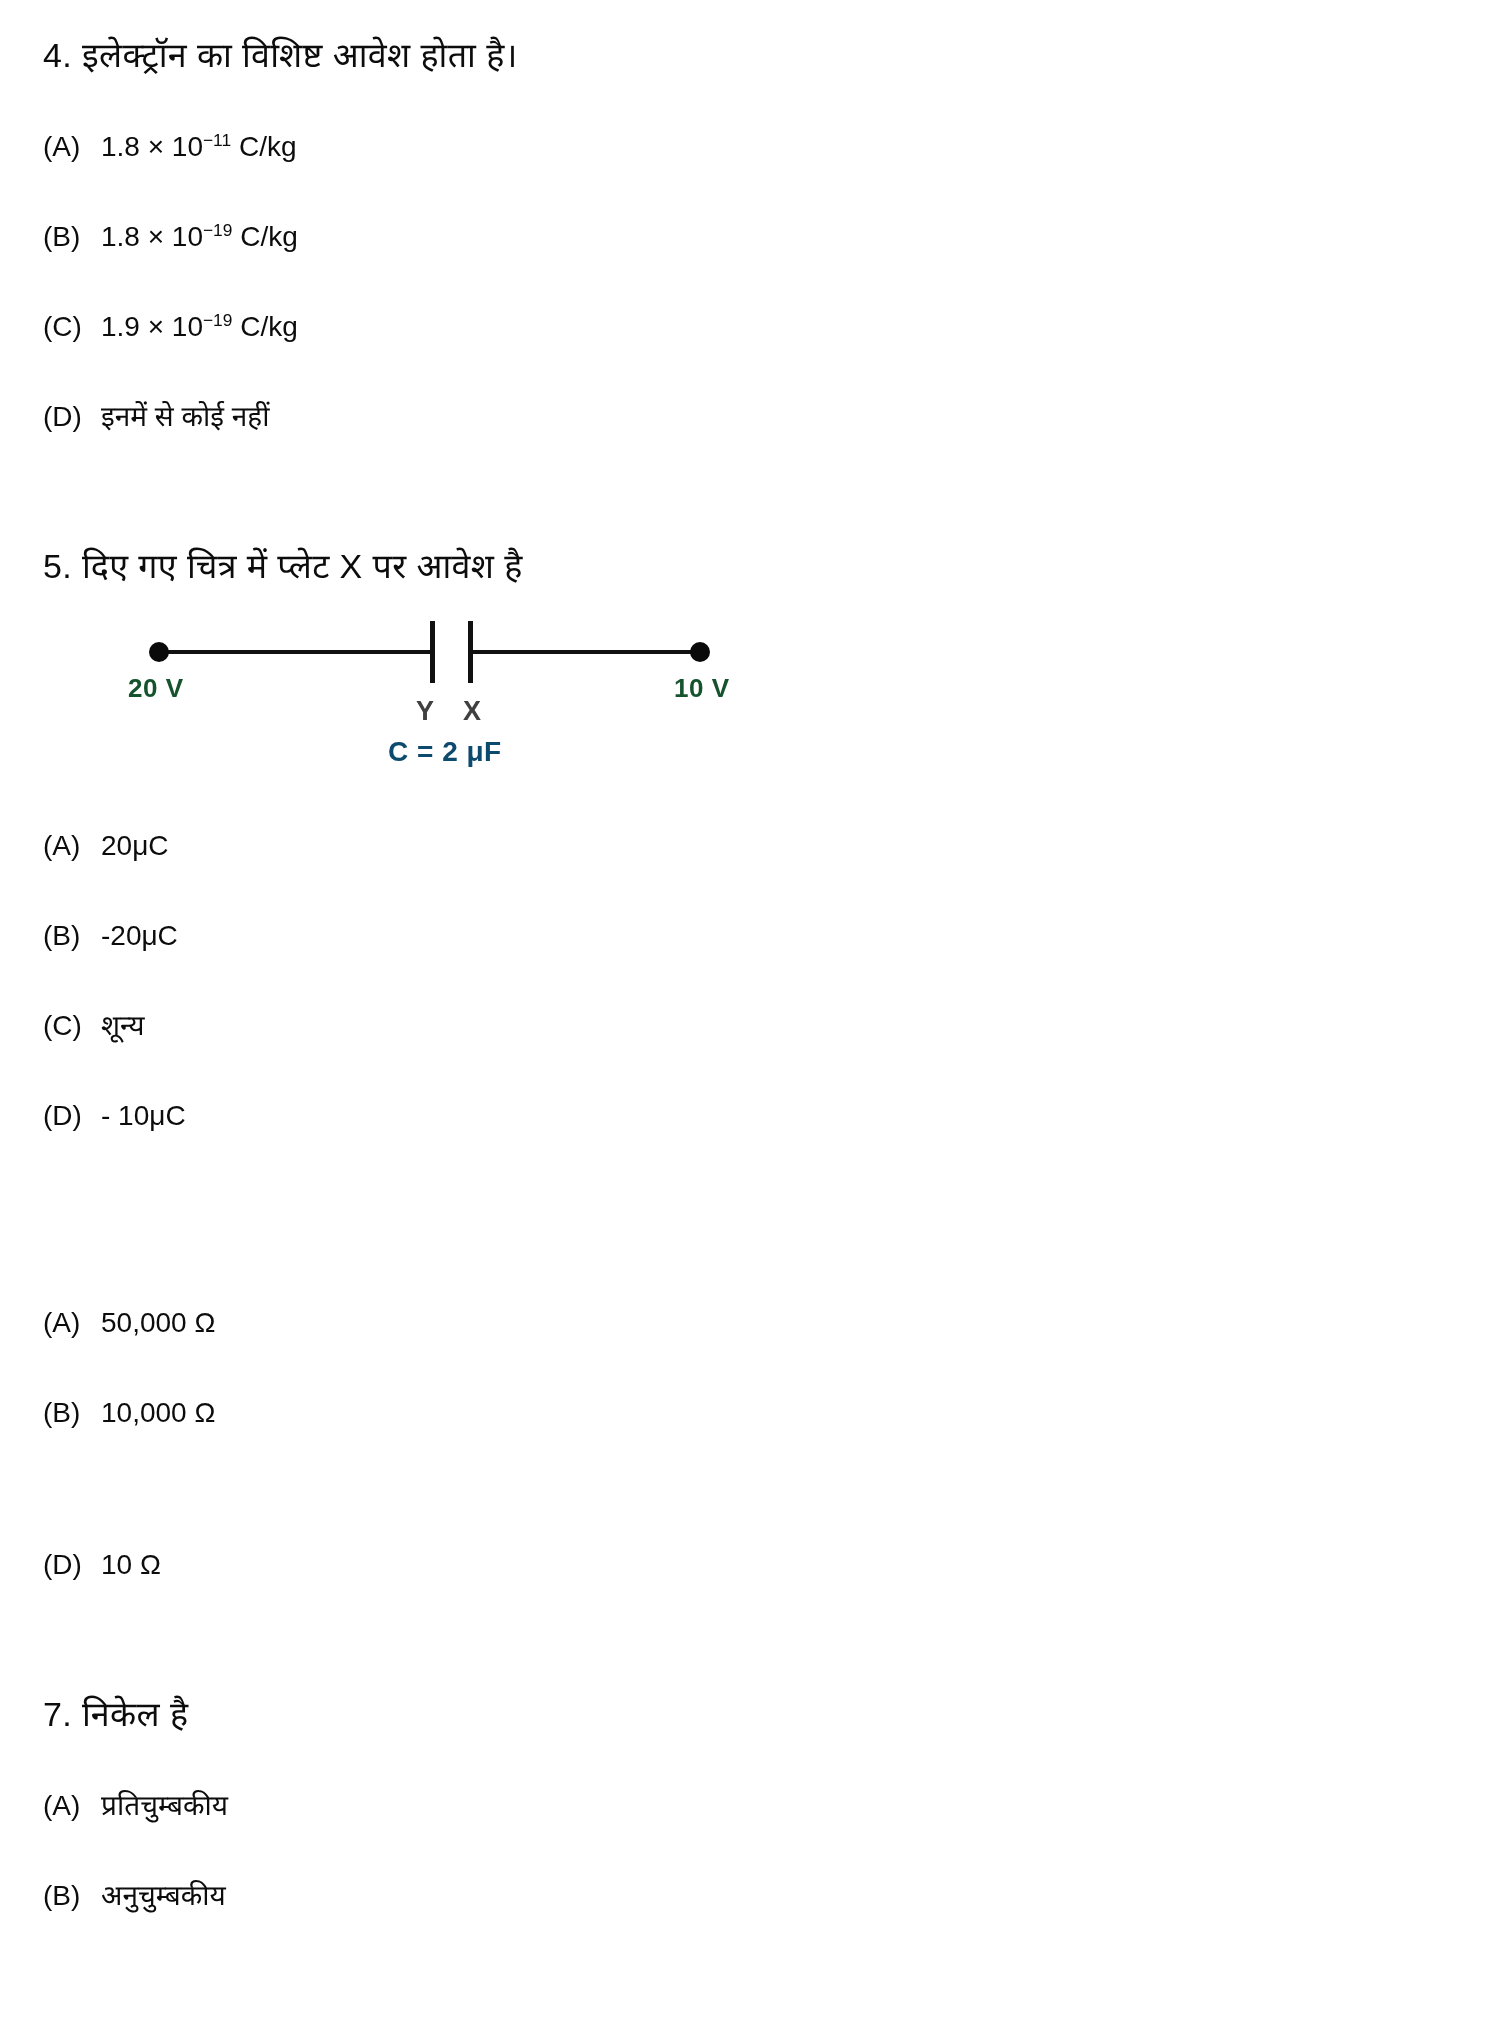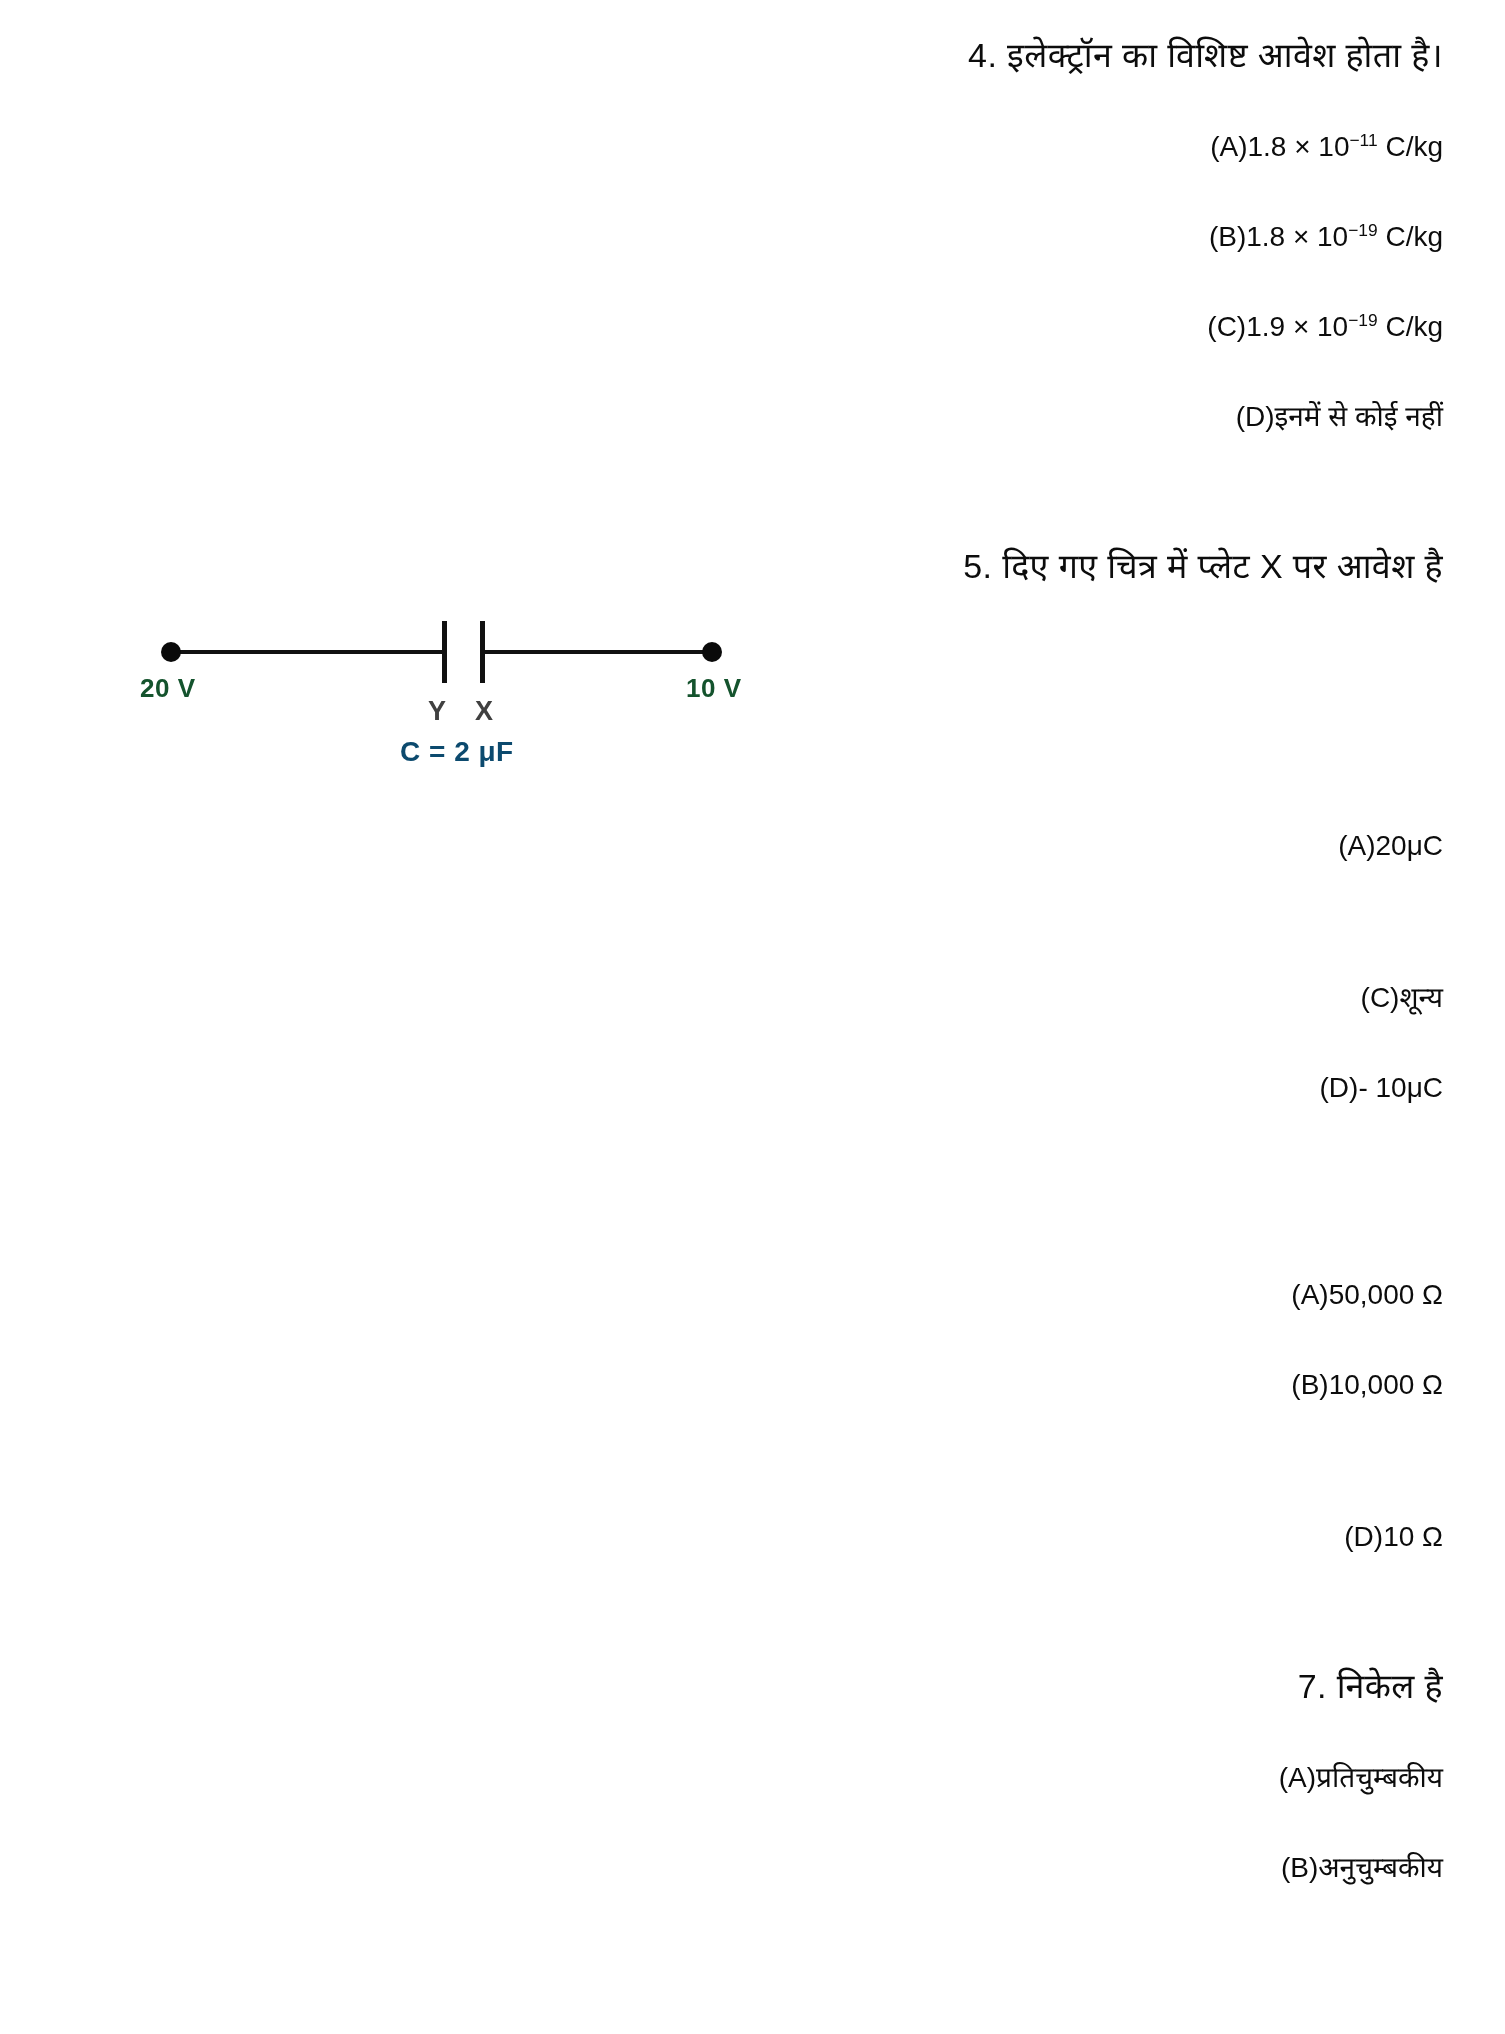--- a/index.html
+++ b/index.html
@@ -23,22 +23,21 @@
     box-sizing: border-box;
     background: #fff;
   }
   .content {
     position: absolute;
     left: 43px;
     top: 38px;
     width: 1400px;
   }
   .q-block {
-    margin: 0 0 0 12px;
-    text-align: right;
+    margin: 0 0 0 0;
   }
   .q-stem {
     font-size: 34px;
     line-height: 1.0;
     letter-spacing: 0.4px;
     color: #0c0c0c;
     white-space: nowrap;
   }
   .opt {
     font-size: 28px;
@@ -172,20 +171,23 @@
         <div class="cap-value">C = 2 μF</div>
       </div>
 
       <div class="spacer-q"></div>
 
       <div class="opt">
         <span class="lbl">(A)</span><span>20μC</span>
       </div>
       <div class="spacer-opt"></div>
 
+      <div class="opt">
+        <span class="lbl">(B)</span><span>-20μC</span>
+      </div>
       <div class="spacer-opt"></div>
 
       <div class="opt">
         <span class="lbl">(C)</span><span>शून्य</span>
       </div>
       <div class="spacer-opt"></div>
 
       <div class="opt">
         <span class="lbl">(D)</span><span>- 10μC</span>
       </div>

